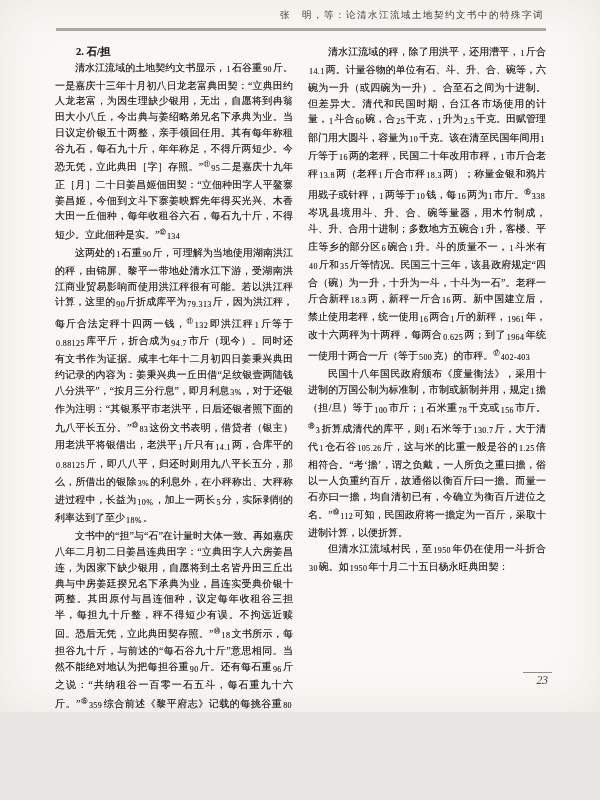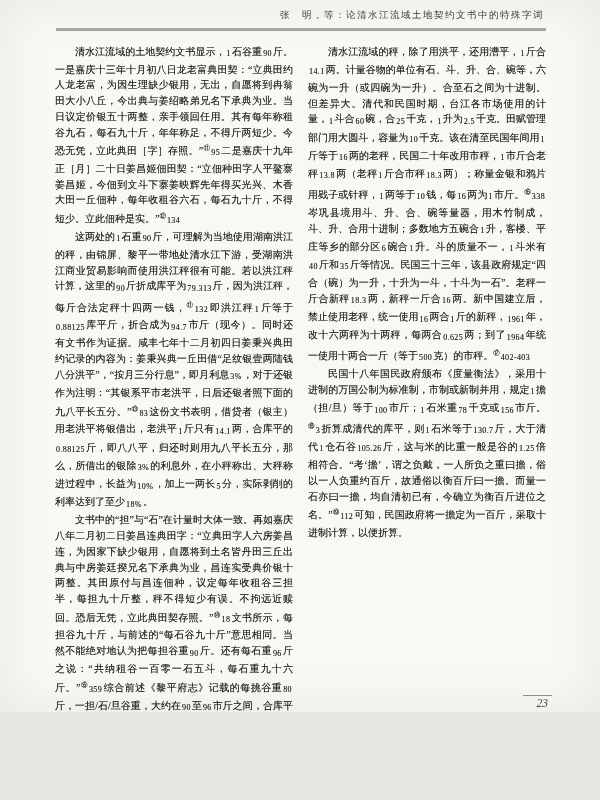--- a/index.html
+++ b/index.html
@@ -20,47 +20,49 @@
   .col {
     width:238px; font-size:10px; line-height:15.7px; text-align:justify;
     text-shadow:0 0 0.45px rgba(30,28,25,0.55);
   }
   .col p { margin:0; text-indent:2em; }
   .col p.no-indent { text-indent:0; }
   .sec-heading { margin:0; font-size:10.5px; font-weight:bold; text-indent:2em; line-height:16px; }
   blockquote.contract { margin:2px 0 0 30px; text-indent:2em; }
   .num { font-size:8px; letter-spacing:0.4px; vertical-align:-1.5px; padding:0 1px; }
   .cite { font-size:6.5px; vertical-align:3.5px; letter-spacing:0; color:#2c2c2c; }
-  .page-footer { position:absolute; right:48px; bottom:1px; }
+  .page-footer { position:absolute; right:48px; bottom:24px; }
   .pagenum {
     display:inline-block; font-style:italic; font-size:11.5px; color:#45443f;
     border-top:1.5px solid #8f8d88; padding:1px 4px 0 14px;
   }
 </style>
 </head>
 <body>
 
 <div class="page">
 
   <header class="page-header">
     <div class="running-title">张　明，等：论清水江流域土地契约文书中的特殊字词</div>
     <div class="header-rule"></div>
   </header>
 
   <main class="columns">
 
     <section class="col col-left">
+      <h3 class="sec-heading">2. 石/担</h3>
       <p>清水江流域的土地契约文书显示，<span class="num">1</span>石谷重<span class="num">90</span>斤。一是嘉庆十三年十月初八日龙老富典田契：“立典田约人龙老富，为因生理缺少银用，无出，自愿将到冉翁田大小八丘，今出典与姜绍略弟兄名下承典为业。当日议定价银五十两整，亲手领回任用。其有每年称租谷九石，每石九十斤，年年称足，不得斤两短少。今恐无凭，立此典田［字］存照。”<span class="cite">⑪</span><span class="num">95</span>二是嘉庆十九年正［月］二十日姜昌姬佃田契：“立佃种田字人平鳌寨姜昌姬，今佃到文斗下寨姜映辉先年得买光兴、木香大田一丘佃种，每年收租谷六石，每石九十斤，不得短少。立此佃种是实。”<span class="cite">⑫</span><span class="num">134</span></p>
       <p>这两处的<span class="num">1</span>石重<span class="num">90</span>斤，可理解为当地使用湖南洪江的秤，由锦屏、黎平一带地处清水江下游，受湖南洪江商业贸易影响而使用洪江秤很有可能。若以洪江秤计算，这里的<span class="num">90</span>斤折成库平为<span class="num">79.313</span>斤，因为洪江秤，每斤合法定秤十四两一钱，<span class="cite">⑪</span><span class="num">132</span>即洪江秤<span class="num">1</span>斤等于<span class="num">0.88125</span>库平斤，折合成为<span class="num">94.7</span>市斤（现今）。同时还有文书作为证据。咸丰七年十二月初四日姜秉兴典田约记录的内容为：姜秉兴典一丘田借“足纹银壹两陆钱八分洪平”，“按月三分行息”，即月利息<span class="num">3%</span>，对于还银作为注明：“其银系平市老洪平，日后还银者照下面的九八平长五分。”<span class="cite">⑬</span><span class="num">83</span>这份文书表明，借贷者（银主）用老洪平将银借出，老洪平<span class="num">1</span>斤只有<span class="num">14.1</span>两，合库平的<span class="num">0.88125</span>斤，即八八平，归还时则用九八平长五分，那么，所借出的银除<span class="num">3%</span>的利息外，在小秤称出、大秤称进过程中，长益为<span class="num">10%</span>，加上一两长<span class="num">5</span>分，实际剥削的利率达到了至少<span class="num">18%</span>。</p>
       <p>文书中的“担”与“石”在计量时大体一致。再如嘉庆八年二月初二日姜昌连典田字：“立典田字人六房姜昌连，为因家下缺少银用，自愿将到土名皆丹田三丘出典与中房姜廷揆兄名下承典为业，昌连实受典价银十两整。其田原付与昌连佃种，议定每年收租谷三担半，每担九十斤整，秤不得短少有误。不拘远近赎回。恐后无凭，立此典田契存照。”<span class="cite">⑭</span><span class="num">18</span>文书所示，每担谷九十斤，与前述的“每石谷九十斤”意思相同。当然不能绝对地认为把每担谷重<span class="num">90</span>斤。还有每石重<span class="num">96</span>斤之说：“共纳租谷一百零一石五斗，每石重九十六斤。”<span class="cite">⑮</span><span class="num">359</span>综合前述《黎平府志》记载的每挑谷重<span class="num">80</span>斤，一担/石/旦谷重，大约在<span class="num">90</span>至<span class="num">96</span>市斤之间，合库平<span class="num">79.315-84.6</span>斤。<span class="num">1</span>石等于<span class="num">1.2</span>挑。可见，石与担</p>
     </section>
 
     <section class="col col-right">
       <p>清水江流域的秤，除了用洪平，还用漕平，<span class="num">1</span>斤合<span class="num">14.1</span>两。计量谷物的单位有石、斗、升、合、碗等，六碗为一升（或四碗为一升）。合至石之间为十进制。但差异大。清代和民国时期，台江各市场使用的计量，<span class="num">1</span>斗合<span class="num">60</span>碗，合<span class="num">25</span>千克，<span class="num">1</span>升为<span class="num">2.5</span>千克。田赋管理部门用大圆斗，容量为<span class="num">10</span>千克。该在清至民国年间用<span class="num">1</span>斤等于<span class="num">16</span>两的老秤，民国二十年改用市秤，<span class="num">1</span>市斤合老秤<span class="num">13.8</span>两（老秤<span class="num">1</span>斤合市秤<span class="num">18.3</span>两）；称量金银和鸦片用戥子或针秤，<span class="num">1</span>两等于<span class="num">10</span>钱，每<span class="num">16</span>两为<span class="num">1</span>市斤。<span class="cite">⑯</span><span class="num">338</span>岑巩县境用斗、升、合、碗等量器，用木竹制成，斗、升、合用十进制；多数地方五碗合<span class="num">1</span>升，客楼、平庄等乡的部分区<span class="num">6</span>碗合<span class="num">1</span>升。斗的质量不一，<span class="num">1</span>斗米有<span class="num">40</span>斤和<span class="num">35</span>斤等情况。民国三十三年，该县政府规定“四合（碗）为一升，十升为一斗，十斗为一石”。老秤一斤合新秤<span class="num">18.3</span>两，新秤一斤合<span class="num">16</span>两。新中国建立后，禁止使用老秤，统一使用<span class="num">16</span>两合<span class="num">1</span>斤的新秤，<span class="num">1961</span>年，改十六两秤为十两秤，每两合<span class="num">0.625</span>两；到了<span class="num">1964</span>年统一使用十两合一斤（等于<span class="num">500</span>克）的市秤。<span class="cite">⑰</span><span class="num">402-403</span></p>
       <p>民国十八年国民政府颁布《度量衡法》，采用十进制的万国公制为标准制，市制或新制并用，规定<span class="num">1</span>擔（担/旦）等于<span class="num">100</span>市斤；<span class="num">1</span>石米重<span class="num">78</span>千克或<span class="num">156</span>市斤。<span class="cite">⑱</span><span class="num">3</span>折算成清代的库平，则<span class="num">1</span>石米等于<span class="num">130.7</span>斤，大于清代<span class="num">1</span>仓石谷<span class="num">105.26</span>斤，这与米的比重一般是谷的<span class="num">1.25</span>倍相符合。“考‘擔’，谓之负戴，一人所负之重曰擔，俗以一人负重约百斤，故通俗以衡百斤曰一擔。而量一石亦曰一擔，均自清初已有，今确立为衡百斤进位之名。”<span class="cite">⑲</span><span class="num">112</span>可知，民国政府将一擔定为一百斤，采取十进制计算，以便折算。</p>
+      <p>但清水江流域村民，至<span class="num">1950</span>年仍在使用一斗折合<span class="num">30</span>碗。如<span class="num">1950</span>年十月二十五日杨永旺典田契：</p>
     </section>
 
   </main>
 
   <footer class="page-footer">
     <span class="pagenum">23</span>
   </footer>
 
 </div>
 

